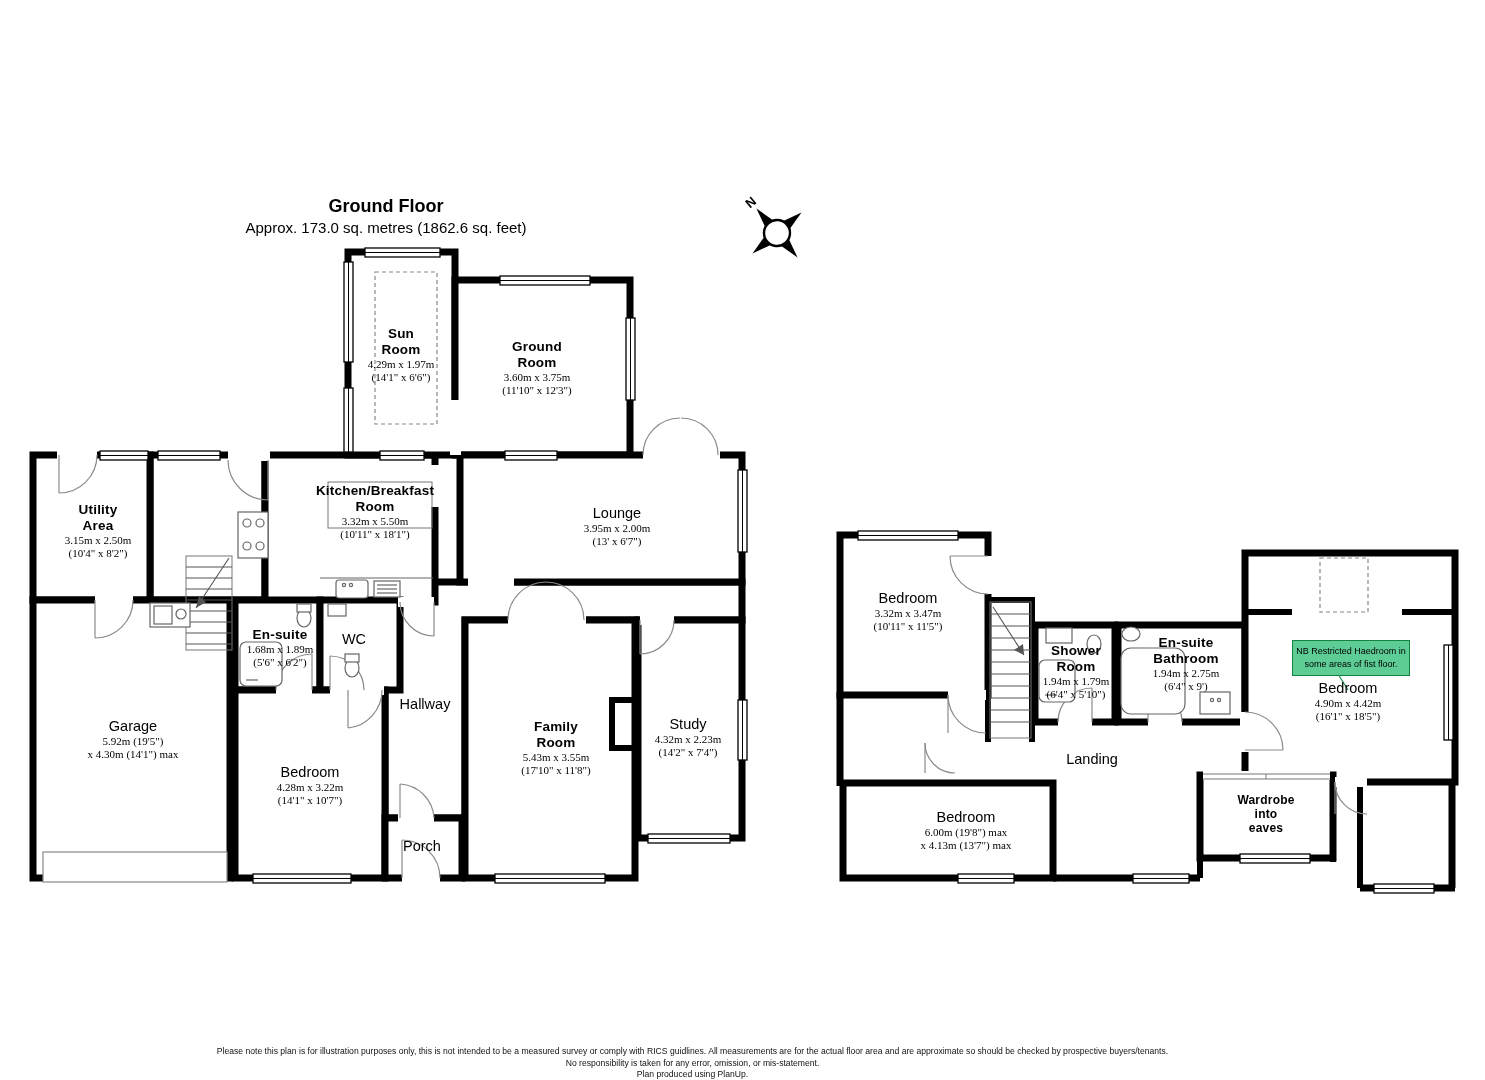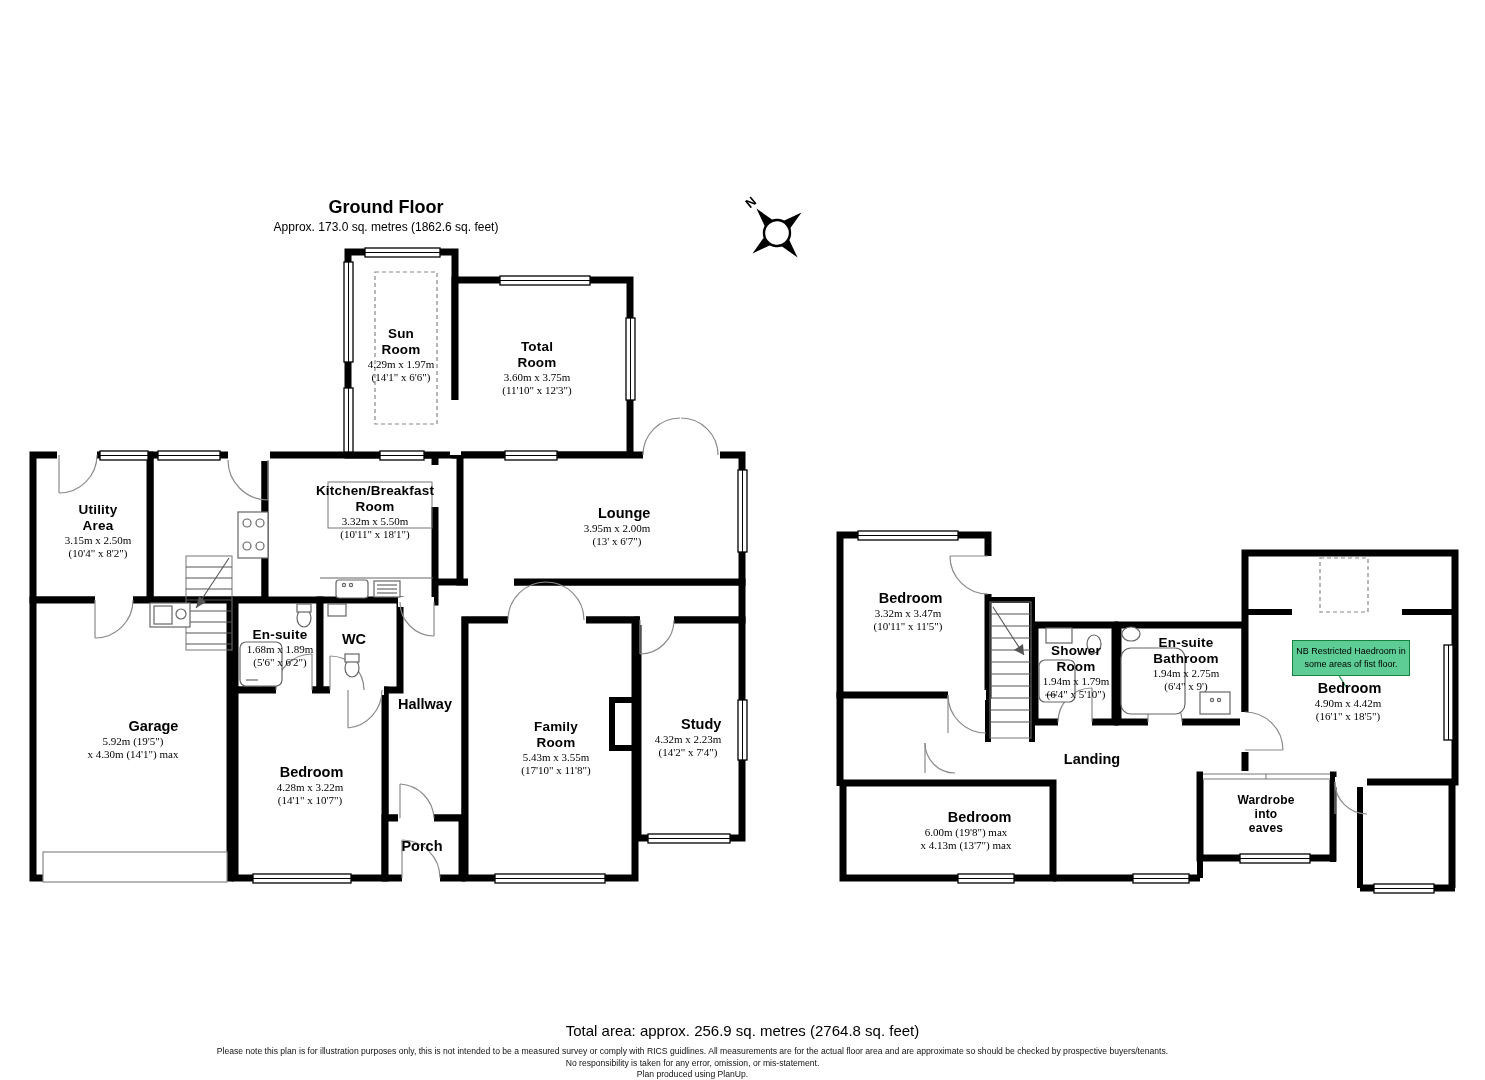--- a/index.html
+++ b/index.html
@@ -12,24 +12,24 @@
   .win{fill:#ffffff;stroke:#000000;stroke-width:1.3;}
   .winline{stroke:#000000;stroke-width:1;}
   .arc{fill:none;stroke:#8a8a8a;stroke-width:1.2;}
   .leaf{stroke:#8a8a8a;stroke-width:1.2;}
   .fix{fill:#ffffff;stroke:#666666;stroke-width:1.2;}
   .stair{stroke:#555555;stroke-width:1.1;}
   .dashedbox{fill:none;stroke:#888888;stroke-width:1.2;stroke-dasharray:4 3;}
   .thin{stroke:#777777;stroke-width:1;fill:none;}
   .lbl{position:absolute;transform:translate(-50%,-50%);text-align:center;line-height:1.18;white-space:nowrap;}
   .nm{font-weight:bold;font-size:13.5px;letter-spacing:.2px;}
-  .nm-lg{font-weight:bold;font-size:14.5px;text-align:right;}
+  .nm-lg{font-weight:normal;font-size:14.5px;}
   .dm{font-size:11px;font-family:Liberation Serif, serif;}
   .floor-title{font-weight:bold;font-size:18px;}
-  .floor-sub{font-size:12px;margin-top:2px;}
+  .floor-sub{font-size:15px;margin-top:2px;}
   .note{position:absolute;left:1292px;top:640px;width:116px;height:34px;
         background:#5ecd95;border:1.4px solid #17823f;font-size:9px;line-height:1.45;
         display:flex;flex-direction:column;justify-content:center;text-align:center;}
   .total{position:absolute;left:0;top:1022px;width:1485px;text-align:center;font-size:15px;}
   .disc{position:absolute;left:0;width:1385px;text-align:center;font-size:8.6px;color:#111;}
 </style>
 </head>
 <body>
 
 <div id="canvas">
@@ -294,21 +294,21 @@
     <div class="floor-sub">Approx. 173.0 sq. metres (1862.6 sq. feet)</div>
   </div>
 
   <div class="lbl" style="left:401px;top:355px">
     <div class="nm">Sun</div>
     <div class="nm">Room</div>
     <div class="dm">4.29m x 1.97m</div>
     <div class="dm">(14'1" x 6'6")</div>
   </div>
   <div class="lbl" style="left:537px;top:368px">
-    <div class="nm">Total</div>
+    <div class="nm">Ground</div>
     <div class="nm">Room</div>
     <div class="dm">3.60m x 3.75m</div>
     <div class="dm">(11'10" x 12'3")</div>
   </div>
   <div class="lbl" style="left:98px;top:531px">
     <div class="nm">Utility</div>
     <div class="nm">Area</div>
     <div class="dm">3.15m x 2.50m</div>
     <div class="dm">(10'4" x 8'2")</div>
   </div>
@@ -393,18 +393,17 @@
     <div class="nm" style="font-size:12px">Wardrobe</div>
     <div class="nm" style="font-size:12px">into</div>
     <div class="nm" style="font-size:12px">eaves</div>
   </div>
 
   <div class="note">
     <div>NB Restricted Haedroom in</div>
     <div>some areas of fist floor.</div>
   </div>
 
-  <div class="total">Total area: approx. 256.9 sq. metres (2764.8 sq. feet)</div>
   <div class="disc" style="top:1046px">Please note this plan is for illustration purposes only, this is not intended to be a measured survey or comply with RICS guidlines. All measurements are for the actual floor area and are approximate so should be checked by prospective buyers/tenants.</div>
   <div class="disc" style="top:1069px">Plan produced using PlanUp.</div>
   <div class="disc" style="top:1058px">No responsibility is taken for any error, omission, or mis-statement.</div>
 
 </div>
 
 </body></html>

